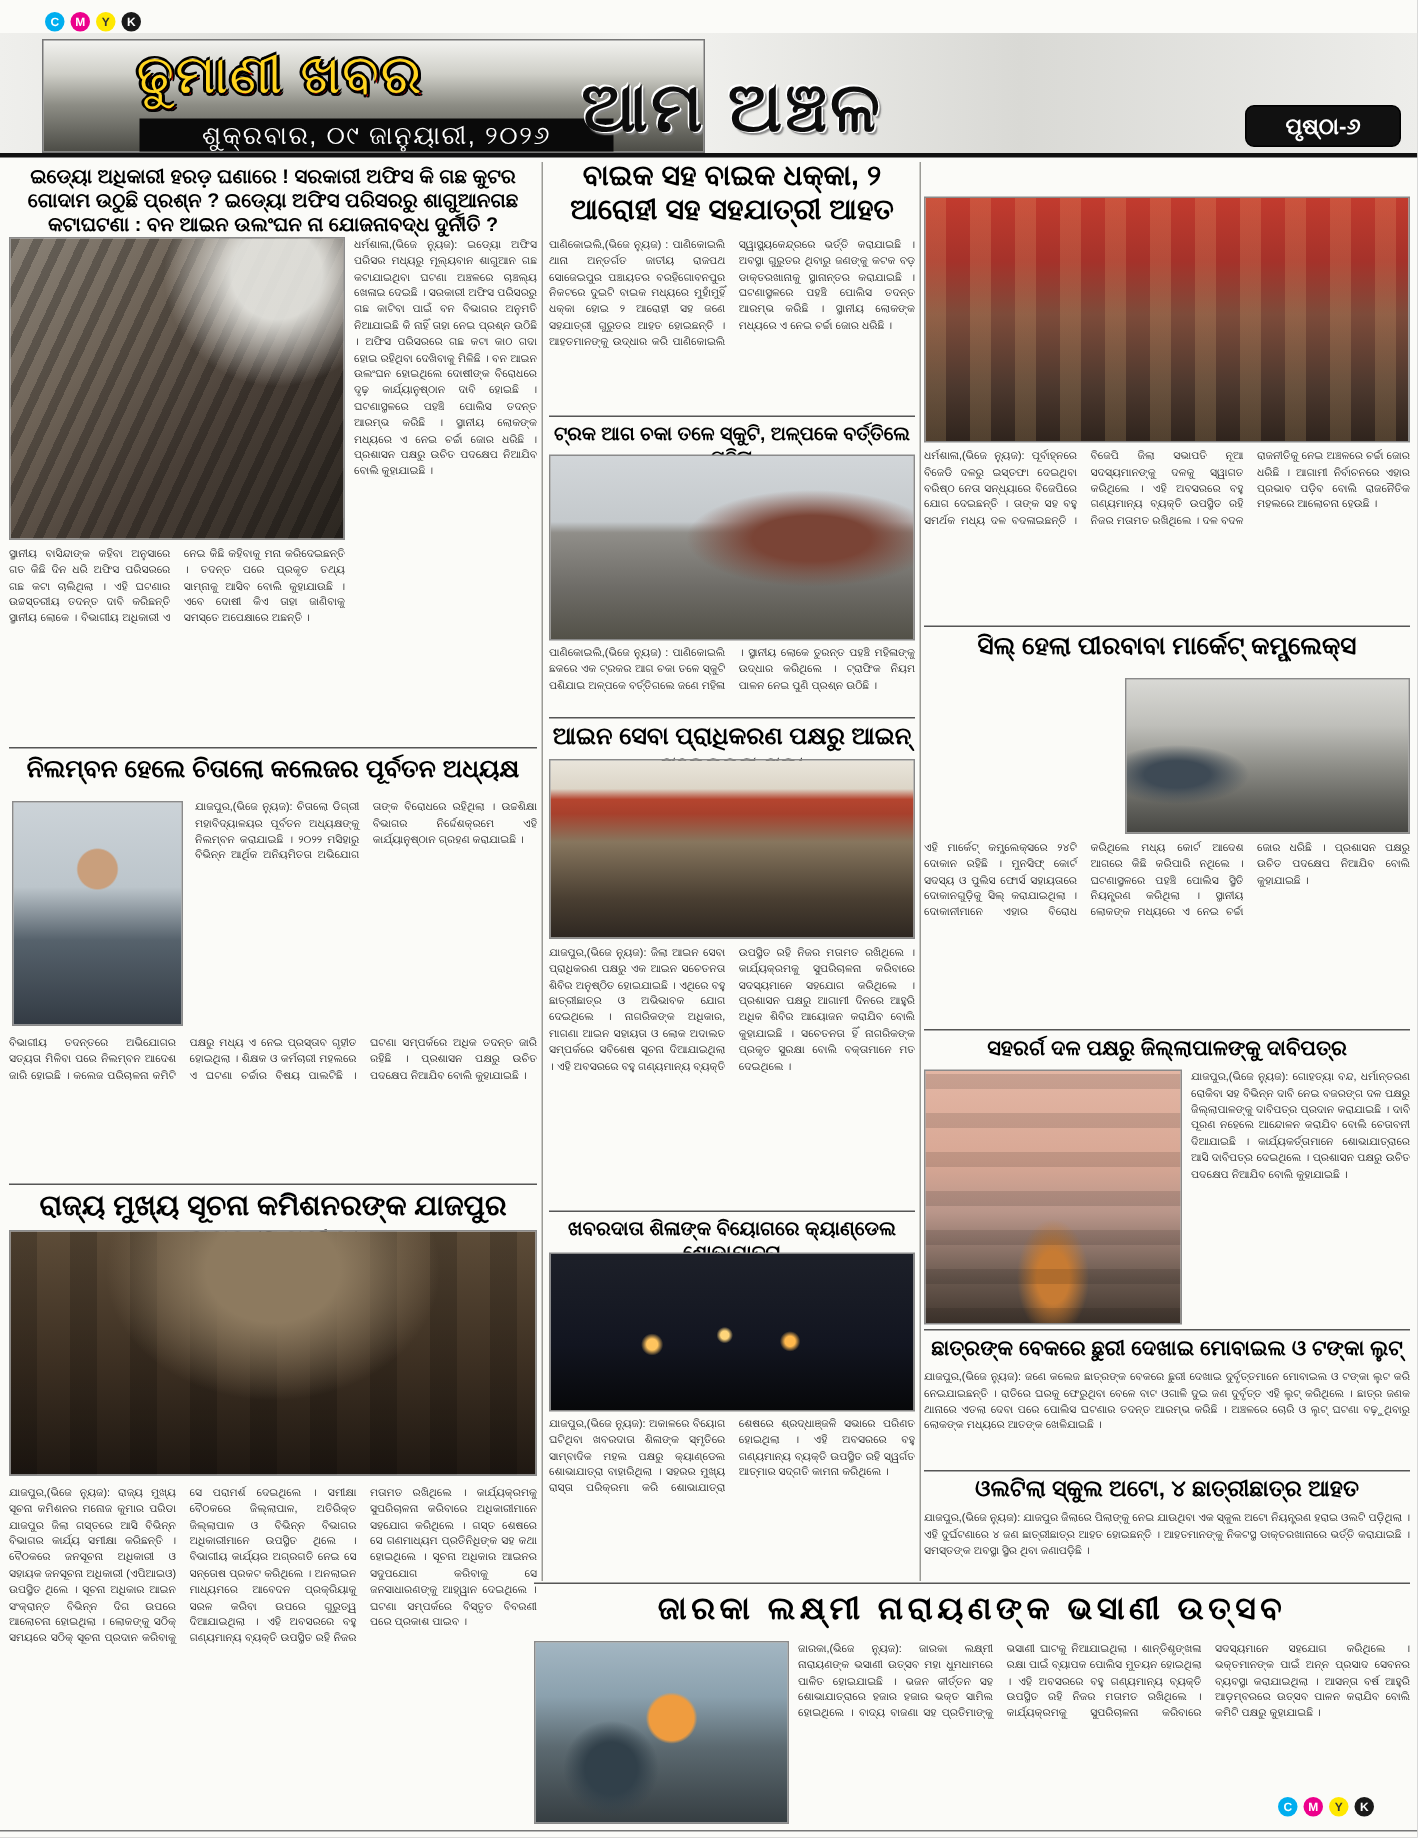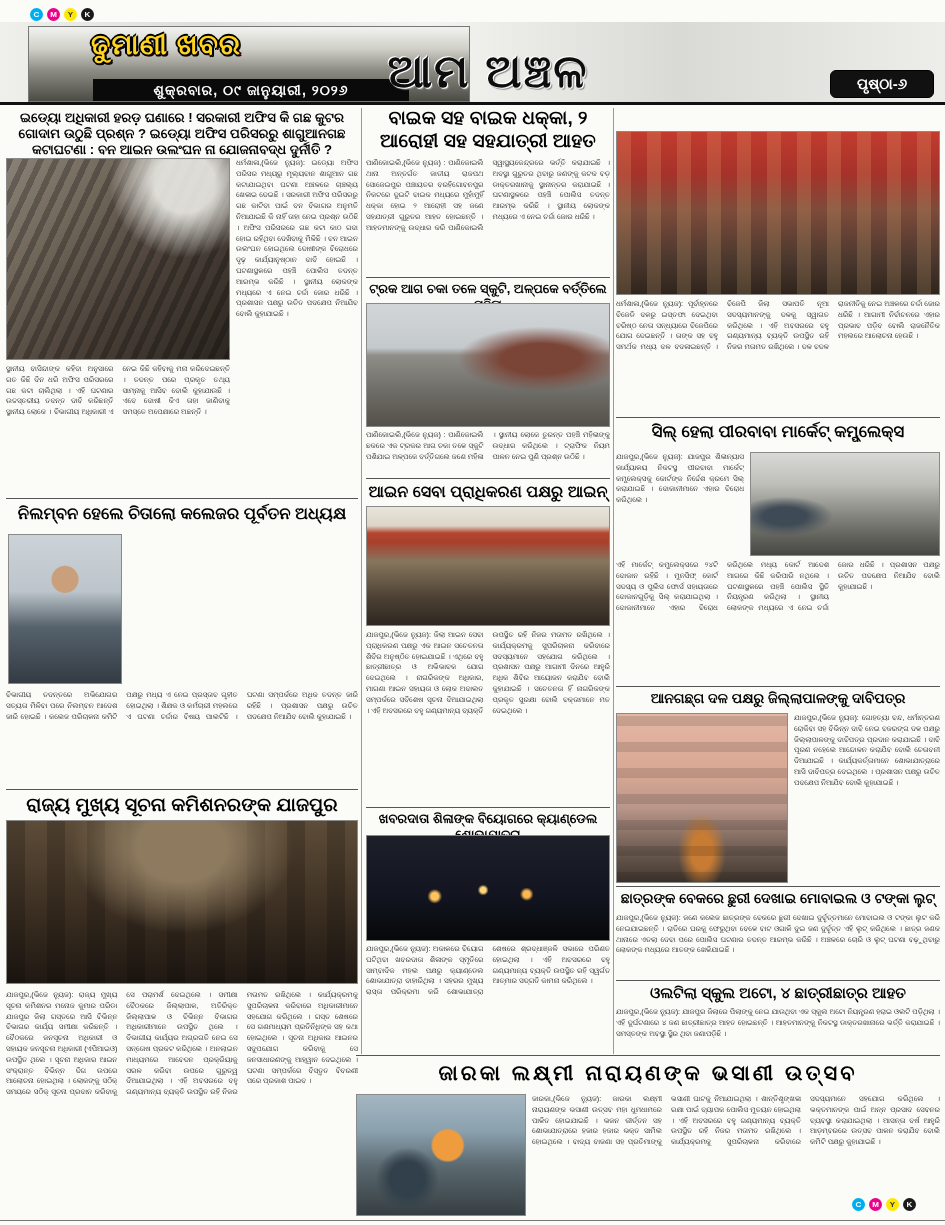--- a/index.html
+++ b/index.html
@@ -3,23 +3,23 @@
 <meta charset="utf-8">
 <style>
   html,body{margin:0;padding:0;background:#bfbfbf;}
   #page{position:relative;width:945px;height:1225px;margin:0 auto;background:#fbfbf8;
         font-family:"Liberation Sans","DejaVu Sans",sans-serif;color:#151515;overflow:hidden;}
   .abs{position:absolute;box-sizing:border-box;}
   
   .mast-band{background:linear-gradient(90deg,#efefec 0%,#dededa 22%,#f4f4f1 45%,#d9d9d5 72%,#ededea 100%);}
   .mast-logo{background:linear-gradient(180deg,#f2f2ef 0%,#cfcfc8 30%,#8d8d85 58%,#4c4c46 100%);
              border:1px solid #777;overflow:hidden;}
-  .logo-text{font-weight:bold;font-size:28px;color:#ffd41e;letter-spacing:1px;
+  .logo-text{font-weight:normal;font-size:36px;color:#ffd41e;letter-spacing:1px;
              text-shadow:-2px 0 #000,2px 0 #000,0 -2px #000,0 2px #000,1px 1px #b00,2px 2px #000;}
-  .date-strip{background:#0a0a0a;color:#fff;font-size:14px;font-weight:bold;
+  .date-strip{background:#0a0a0a;color:#fff;font-size:17px;font-weight:normal;
               display:flex;align-items:center;justify-content:center;letter-spacing:1px;}
   .page-title{font-weight:bold;font-size:46px;text-align:center;color:#0d0d0d;
               text-shadow:1px 1px 0 #fff,-1px -1px 0 #fff,2px 2px 1px #888;letter-spacing:2px;}
   .page-no{background:#111;color:#fff;border-radius:6px;display:flex;align-items:center;
            justify-content:center;font-weight:bold;font-size:15px;border:1px solid #000;}
   .rule{background:#111;}
   .thin{background:#777;}
   
   .marks{display:flex;gap:4px;}
   .dot{width:13px;height:13px;border-radius:50%;display:flex;align-items:center;justify-content:center;
@@ -101,20 +101,21 @@
   <div class="abs vline" style="left:613px;top:108px;height:946px;"></div>
 
   <div class="abs head" style="left:6px;top:110px;width:352px;font-size:13.2px;">ଇଡ୍ୟୋ ଅଧିକାରୀ ହରଡ଼ ଘଣାରେ ! ସରକାରୀ ଅଫିସ କି ଗଛ କୁଟର ଗୋଦାମ ଉଠୁଛି ପ୍ରଶ୍ନ ? ଇଡ୍ୟୋ ଅଫିସ ପରିସରରୁ ଶାଗୁଆନଗଛ କଟାଘଟଣା : ବନ ଆଇନ ଉଲଂଘନ ନା ଯୋଜନାବଦ୍ଧ ଦୁର୍ନୀତି ?</div>
   <div class="abs photo ph-debris" style="left:6px;top:158px;width:224px;height:202px;"></div>
   <div class="abs body-txt" style="left:236px;top:158px;width:122px;height:336px;">ଧର୍ମଶାଳା,(ଭିଜେ ନ୍ୟୁଜ): ଇଡ୍ୟୋ ଅଫିସ ପରିସର ମଧ୍ୟରୁ ମୂଲ୍ୟବାନ ଶାଗୁଆନ ଗଛ କଟାଯାଇଥିବା ଘଟଣା ଅଞ୍ଚଳରେ ଚାଞ୍ଚଲ୍ୟ ଖେଳାଇ ଦେଇଛି । ସରକାରୀ ଅଫିସ ପରିସରରୁ ଗଛ କାଟିବା ପାଇଁ ବନ ବିଭାଗର ଅନୁମତି ନିଆଯାଇଛି କି ନାହିଁ ତାହା ନେଇ ପ୍ରଶ୍ନ ଉଠିଛି । ଅଫିସ ପରିସରରେ ଗଛ କଟା କାଠ ଗଦା ହୋଇ ରହିଥିବା ଦେଖିବାକୁ ମିଳିଛି । ବନ ଆଇନ ଉଲଂଘନ ହୋଇଥିଲେ ଦୋଷୀଙ୍କ ବିରୋଧରେ ଦୃଢ଼ କାର୍ଯ୍ୟାନୁଷ୍ଠାନ ଦାବି ହୋଇଛି । ଘଟଣାସ୍ଥଳରେ ପହଞ୍ଚି ପୋଲିସ ତଦନ୍ତ ଆରମ୍ଭ କରିଛି । ସ୍ଥାନୀୟ ଲୋକଙ୍କ ମଧ୍ୟରେ ଏ ନେଇ ଚର୍ଚ୍ଚା ଜୋର ଧରିଛି । ପ୍ରଶାସନ ପକ୍ଷରୁ ଉଚିତ ପଦକ୍ଷେପ ନିଆଯିବ ବୋଲି କୁହାଯାଇଛି ।</div>
   <div class="abs body-txt cols2" style="left:6px;top:364px;width:224px;height:130px;">ସ୍ଥାନୀୟ ବାସିନ୍ଦାଙ୍କ କହିବା ଅନୁସାରେ ଗତ କିଛି ଦିନ ଧରି ଅଫିସ ପରିସରରେ ଗଛ କଟା ଚାଲିଥିଲା । ଏହି ଘଟଣାର ଉଚ୍ଚସ୍ତରୀୟ ତଦନ୍ତ ଦାବି କରିଛନ୍ତି ସ୍ଥାନୀୟ ଲୋକେ । ବିଭାଗୀୟ ଅଧିକାରୀ ଏ ନେଇ କିଛି କହିବାକୁ ମନା କରିଦେଇଛନ୍ତି । ତଦନ୍ତ ପରେ ପ୍ରକୃତ ତଥ୍ୟ ସାମ୍ନାକୁ ଆସିବ ବୋଲି କୁହାଯାଉଛି । ଏବେ ଦୋଷୀ କିଏ ତାହା ଜାଣିବାକୁ ସମସ୍ତେ ଅପେକ୍ଷାରେ ଅଛନ୍ତି ।</div>
 
   <div class="abs hline" style="left:6px;top:498px;width:352px;"></div>
   <div class="abs head" style="left:6px;top:503px;width:352px;font-size:16.5px;">ନିଲମ୍ବନ ହେଲେ ଚିତାଲୋ କଲେଜର ପୂର୍ବତନ ଅଧ୍ୟକ୍ଷ</div>
   <div class="abs photo ph-portrait" style="left:8px;top:534px;width:114px;height:150px;"></div>
+  <div class="abs body-txt cols2" style="left:130px;top:533px;width:228px;height:153px;">ଯାଜପୁର,(ଭିଜେ ନ୍ୟୁଜ): ଚିତାଲୋ ଡିଗ୍ରୀ ମହାବିଦ୍ୟାଳୟର ପୂର୍ବତନ ଅଧ୍ୟକ୍ଷଙ୍କୁ ନିଲମ୍ବନ କରାଯାଇଛି । ୨୦୨୨ ମସିହାରୁ ବିଭିନ୍ନ ଆର୍ଥିକ ଅନିୟମିତତା ଅଭିଯୋଗ ତାଙ୍କ ବିରୋଧରେ ରହିଥିଲା । ଉଚ୍ଚଶିକ୍ଷା ବିଭାଗର ନିର୍ଦ୍ଦେଶକ୍ରମେ ଏହି କାର୍ଯ୍ୟାନୁଷ୍ଠାନ ଗ୍ରହଣ କରାଯାଇଛି ।</div>
   <div class="abs body-txt cols3" style="left:6px;top:690px;width:352px;height:96px;">ବିଭାଗୀୟ ତଦନ୍ତରେ ଅଭିଯୋଗର ସତ୍ୟତା ମିଳିବା ପରେ ନିଲମ୍ବନ ଆଦେଶ ଜାରି ହୋଇଛି । କଲେଜ ପରିଚାଳନା କମିଟି ପକ୍ଷରୁ ମଧ୍ୟ ଏ ନେଇ ପ୍ରସ୍ତାବ ଗୃହୀତ ହୋଇଥିଲା । ଶିକ୍ଷକ ଓ କର୍ମଚାରୀ ମହଲରେ ଏ ଘଟଣା ଚର୍ଚ୍ଚାର ବିଷୟ ପାଲଟିଛି । ଘଟଣା ସମ୍ପର୍କରେ ଅଧିକ ତଦନ୍ତ ଜାରି ରହିଛି । ପ୍ରଶାସନ ପକ୍ଷରୁ ଉଚିତ ପଦକ୍ଷେପ ନିଆଯିବ ବୋଲି କୁହାଯାଇଛି ।</div>
 
   <div class="abs hline" style="left:6px;top:789px;width:352px;"></div>
   <div class="abs head" style="left:6px;top:793px;width:352px;font-size:19px;text-align:center;">ରାଜ୍ୟ ମୁଖ୍ୟ ସୂଚନା କମିଶନରଙ୍କ ଯାଜପୁର ଗସ୍ତ ଓ ସମୀକ୍ଷା</div>
   <div class="abs photo ph-meetroom" style="left:6px;top:820px;width:352px;height:164px;"></div>
   <div class="abs body-txt cols3" style="left:6px;top:990px;width:352px;height:224px;">ଯାଜପୁର,(ଭିଜେ ନ୍ୟୁଜ): ରାଜ୍ୟ ମୁଖ୍ୟ ସୂଚନା କମିଶନର ମନୋଜ କୁମାର ପରିଡା ଯାଜପୁର ଜିଲା ଗସ୍ତରେ ଆସି ବିଭିନ୍ନ ବିଭାଗର କାର୍ଯ୍ୟ ସମୀକ୍ଷା କରିଛନ୍ତି । ବୈଠକରେ ଜନସୂଚନା ଅଧିକାରୀ ଓ ସହାୟକ ଜନସୂଚନା ଅଧିକାରୀ (ଏପିଆଇଓ) ଉପସ୍ଥିତ ଥିଲେ । ସୂଚନା ଅଧିକାର ଆଇନ ସଂକ୍ରାନ୍ତ ବିଭିନ୍ନ ଦିଗ ଉପରେ ଆଲୋଚନା ହୋଇଥିଲା । ଲୋକଙ୍କୁ ସଠିକ୍ ସମୟରେ ସଠିକ୍ ସୂଚନା ପ୍ରଦାନ କରିବାକୁ ସେ ପରାମର୍ଶ ଦେଇଥିଲେ । ସମୀକ୍ଷା ବୈଠକରେ ଜିଲ୍ଲାପାଳ, ଅତିରିକ୍ତ ଜିଲ୍ଲାପାଳ ଓ ବିଭିନ୍ନ ବିଭାଗର ଅଧିକାରୀମାନେ ଉପସ୍ଥିତ ଥିଲେ । ବିଭାଗୀୟ କାର୍ଯ୍ୟର ଅଗ୍ରଗତି ନେଇ ସେ ସନ୍ତୋଷ ପ୍ରକଟ କରିଥିଲେ । ଅନଲାଇନ ମାଧ୍ୟମରେ ଆବେଦନ ପ୍ରକ୍ରିୟାକୁ ସରଳ କରିବା ଉପରେ ଗୁରୁତ୍ୱ ଦିଆଯାଇଥିଲା । ଏହି ଅବସରରେ ବହୁ ଗଣ୍ୟମାନ୍ୟ ବ୍ୟକ୍ତି ଉପସ୍ଥିତ ରହି ନିଜର ମତାମତ ରଖିଥିଲେ । କାର୍ଯ୍ୟକ୍ରମକୁ ସୁପରିଚାଳନା କରିବାରେ ଅଧିକାରୀମାନେ ସହଯୋଗ କରିଥିଲେ । ଗସ୍ତ ଶେଷରେ ସେ ଗଣମାଧ୍ୟମ ପ୍ରତିନିଧିଙ୍କ ସହ କଥା ହୋଇଥିଲେ । ସୂଚନା ଅଧିକାର ଆଇନର ସଦୁପଯୋଗ କରିବାକୁ ସେ ଜନସାଧାରଣଙ୍କୁ ଆହ୍ୱାନ ଦେଇଥିଲେ । ଘଟଣା ସମ୍ପର୍କରେ ବିସ୍ତୃତ ବିବରଣୀ ପରେ ପ୍ରକାଶ ପାଇବ ।</div>
 
   <div class="abs head" style="left:366px;top:106px;width:244px;font-size:19px;">ବାଇକ ସହ ବାଇକ ଧକ୍କା, ୨ ଆରୋହୀ ସହ ସହଯାତ୍ରୀ ଆହତ</div>
   <div class="abs body-txt cols2" style="left:366px;top:158px;width:244px;height:116px;">ପାଣିକୋଇଲି,(ଭିଜେ ନ୍ୟୁଜ) : ପାଣିକୋଇଲି ଥାନା ଅନ୍ତର୍ଗତ ଜାତୀୟ ରାଜପଥ ସୋଜେଇପୁର ପଞ୍ଚାୟତର ବରହିଗୋବନପୁର ନିକଟରେ ଦୁଇଟି ବାଇକ ମଧ୍ୟରେ ମୁହାଁମୁହିଁ ଧକ୍କା ହୋଇ ୨ ଆରୋହୀ ସହ ଜଣେ ସହଯାତ୍ରୀ ଗୁରୁତର ଆହତ ହୋଇଛନ୍ତି । ଆହତମାନଙ୍କୁ ଉଦ୍ଧାର କରି ପାଣିକୋଇଲି ସ୍ୱାସ୍ଥ୍ୟକେନ୍ଦ୍ରରେ ଭର୍ତ୍ତି କରାଯାଇଛି । ଅବସ୍ଥା ଗୁରୁତର ଥିବାରୁ ଜଣଙ୍କୁ କଟକ ବଡ଼ ଡାକ୍ତରଖାନାକୁ ସ୍ଥାନାନ୍ତର କରାଯାଇଛି । ଘଟଣାସ୍ଥଳରେ ପହଞ୍ଚି ପୋଲିସ ତଦନ୍ତ ଆରମ୍ଭ କରିଛି । ସ୍ଥାନୀୟ ଲୋକଙ୍କ ମଧ୍ୟରେ ଏ ନେଇ ଚର୍ଚ୍ଚା ଜୋର ଧରିଛି ।</div>
 
@@ -131,26 +132,25 @@
   <div class="abs hline" style="left:366px;top:807px;width:244px;"></div>
   <div class="abs head" style="left:366px;top:811px;width:244px;font-size:13px;">ଖବରଦାତା ଶିଳାଙ୍କ ବିୟୋଗରେ କ୍ୟାଣ୍ଡେଲ ଶୋଭାଯାତ୍ରା</div>
   <div class="abs photo ph-candle" style="left:366px;top:835px;width:244px;height:106px;"></div>
   <div class="abs body-txt cols2" style="left:366px;top:944px;width:244px;height:108px;">ଯାଜପୁର,(ଭିଜେ ନ୍ୟୁଜ): ଅକାଳରେ ବିୟୋଗ ଘଟିଥିବା ଖବରଦାତା ଶିଳାଙ୍କ ସ୍ମୃତିରେ ସାମ୍ବାଦିକ ମହଲ ପକ୍ଷରୁ କ୍ୟାଣ୍ଡେଲ ଶୋଭାଯାତ୍ରା ବାହାରିଥିଲା । ସହରର ମୁଖ୍ୟ ରାସ୍ତା ପରିକ୍ରମା କରି ଶୋଭାଯାତ୍ରା ଶେଷରେ ଶ୍ରଦ୍ଧାଞ୍ଜଳି ସଭାରେ ପରିଣତ ହୋଇଥିଲା । ଏହି ଅବସରରେ ବହୁ ଗଣ୍ୟମାନ୍ୟ ବ୍ୟକ୍ତି ଉପସ୍ଥିତ ରହି ସ୍ୱର୍ଗତ ଆତ୍ମାର ସଦ୍‌ଗତି କାମନା କରିଥିଲେ ।</div>
 
   <div class="abs photo ph-festive" style="left:616px;top:131px;width:324px;height:164px;"></div>
   <div class="abs body-txt cols3" style="left:616px;top:299px;width:324px;height:114px;">ଧର୍ମଶାଳା,(ଭିଜେ ନ୍ୟୁଜ): ପୂର୍ବାହ୍ନରେ ବିଜେଡି ଦଳରୁ ଇସ୍ତଫା ଦେଇଥିବା ବରିଷ୍ଠ ନେତା ସନ୍ଧ୍ୟାରେ ବିଜେପିରେ ଯୋଗ ଦେଇଛନ୍ତି । ତାଙ୍କ ସହ ବହୁ ସମର୍ଥକ ମଧ୍ୟ ଦଳ ବଦଳାଇଛନ୍ତି । ବିଜେପି ଜିଲା ସଭାପତି ନୂଆ ସଦସ୍ୟମାନଙ୍କୁ ଦଳକୁ ସ୍ୱାଗତ କରିଥିଲେ । ଏହି ଅବସରରେ ବହୁ ଗଣ୍ୟମାନ୍ୟ ବ୍ୟକ୍ତି ଉପସ୍ଥିତ ରହି ନିଜର ମତାମତ ରଖିଥିଲେ । ଦଳ ବଦଳ ରାଜନୀତିକୁ ନେଇ ଅଞ୍ଚଳରେ ଚର୍ଚ୍ଚା ଜୋର ଧରିଛି । ଆଗାମୀ ନିର୍ବାଚନରେ ଏହାର ପ୍ରଭାବ ପଡ଼ିବ ବୋଲି ରାଜନୈତିକ ମହଲରେ ଆଲୋଚନା ହେଉଛି ।</div>
 
   <div class="abs hline" style="left:616px;top:417px;width:324px;"></div>
   <div class="abs head" style="left:616px;top:421px;width:324px;font-size:16.5px;">ସିଲ୍ ହେଲା ପୀରବାବା ମାର୍କେଟ୍ କମ୍ପ୍ଲେକ୍ସ</div>
-  <div class="abs body-txt" style="left:616px;top:452px;width:128px;height:104px;">ଯାଜପୁର,(ଭିଜେ ନ୍ୟୁଜ): ଯାଜପୁର ଶିଳାନ୍ୟାସ କାର୍ଯ୍ୟାଳୟ ନିକଟସ୍ଥ ପୀରବାବା ମାର୍କେଟ୍ କମ୍ପ୍ଲେକ୍ସକୁ କୋର୍ଟଙ୍କ ନିର୍ଦ୍ଦେଶ କ୍ରମେ ସିଲ୍ କରାଯାଇଛି । ଦୋକାନୀମାନେ ଏହାର ବିରୋଧ କରିଥିଲେ ।</div>
   <div class="abs photo ph-street" style="left:750px;top:452px;width:190px;height:104px;"></div>
   <div class="abs body-txt cols3" style="left:616px;top:560px;width:324px;height:122px;">ଏହି ମାର୍କେଟ୍ କମ୍ପ୍ଲେକ୍ସରେ ୨୪ଟି ଦୋକାନ ରହିଛି । ମୁନସିଫ୍ କୋର୍ଟ ସଦସ୍ୟ ଓ ପୁଲିସ ଫୋର୍ସ ସହାୟତାରେ ଦୋକାନଗୁଡ଼ିକୁ ସିଲ୍ କରାଯାଇଥିଲା । ଦୋକାନୀମାନେ ଏହାର ବିରୋଧ କରିଥିଲେ ମଧ୍ୟ କୋର୍ଟ ଆଦେଶ ଆଗରେ କିଛି କରିପାରି ନଥିଲେ । ଘଟଣାସ୍ଥଳରେ ପହଞ୍ଚି ପୋଲିସ ସ୍ଥିତି ନିୟନ୍ତ୍ରଣ କରିଥିଲା । ସ୍ଥାନୀୟ ଲୋକଙ୍କ ମଧ୍ୟରେ ଏ ନେଇ ଚର୍ଚ୍ଚା ଜୋର ଧରିଛି । ପ୍ରଶାସନ ପକ୍ଷରୁ ଉଚିତ ପଦକ୍ଷେପ ନିଆଯିବ ବୋଲି କୁହାଯାଇଛି ।</div>
 
   <div class="abs hline" style="left:616px;top:686px;width:324px;"></div>
-  <div class="abs head" style="left:616px;top:690px;width:324px;font-size:14px;">ଆନଗଛ୍ଗ ଦଳ ପକ୍ଷରୁ ଜିଲ୍ଲାପାଳଙ୍କୁ ଦାବିପତ୍ର</div>
+  <div class="abs head" style="left:616px;top:690px;width:324px;font-size:14px;">ସହରର୍ଗ ଦଳ ପକ୍ଷରୁ ଜିଲ୍ଲାପାଳଙ୍କୁ ଦାବିପତ୍ର</div>
   <div class="abs photo ph-building" style="left:616px;top:713px;width:172px;height:170px;"></div>
   <div class="abs body-txt" style="left:794px;top:713px;width:146px;height:170px;">ଯାଜପୁର,(ଭିଜେ ନ୍ୟୁଜ): ଗୋହତ୍ୟା ବନ୍ଦ, ଧର୍ମାନ୍ତରଣ ରୋକିବା ସହ ବିଭିନ୍ନ ଦାବି ନେଇ ବଜରଙ୍ଗ ଦଳ ପକ୍ଷରୁ ଜିଲ୍ଲାପାଳଙ୍କୁ ଦାବିପତ୍ର ପ୍ରଦାନ କରାଯାଇଛି । ଦାବି ପୂରଣ ନହେଲେ ଆନ୍ଦୋଳନ କରାଯିବ ବୋଲି ଚେତାବନୀ ଦିଆଯାଇଛି । କାର୍ଯ୍ୟକର୍ତ୍ତାମାନେ ଶୋଭାଯାତ୍ରାରେ ଆସି ଦାବିପତ୍ର ଦେଇଥିଲେ । ପ୍ରଶାସନ ପକ୍ଷରୁ ଉଚିତ ପଦକ୍ଷେପ ନିଆଯିବ ବୋଲି କୁହାଯାଇଛି ।</div>
 
   <div class="abs hline" style="left:616px;top:886px;width:324px;"></div>
   <div class="abs body-txt" style="left:616px;top:913px;width:324px;height:64px;">ଯାଜପୁର,(ଭିଜେ ନ୍ୟୁଜ): ଜଣେ କଲେଜ ଛାତ୍ରଙ୍କ ବେକରେ ଛୁରୀ ଦେଖାଇ ଦୁର୍ବୃତ୍ତମାନେ ମୋବାଇଲ ଓ ଟଙ୍କା ଲୁଟ କରି ନେଇଯାଇଛନ୍ତି । ରାତିରେ ଘରକୁ ଫେରୁଥିବା ବେଳେ ବାଟ ଓଗାଳି ଦୁଇ ଜଣ ଦୁର୍ବୃତ୍ତ ଏହି ଲୁଟ୍ କରିଥିଲେ । ଛାତ୍ର ଜଣକ ଥାନାରେ ଏତଲା ଦେବା ପରେ ପୋଲିସ ଘଟଣାର ତଦନ୍ତ ଆରମ୍ଭ କରିଛି । ଅଞ୍ଚଳରେ ଚୋରି ଓ ଲୁଟ୍ ଘଟଣା ବଢ଼ୁଥିବାରୁ ଲୋକଙ୍କ ମଧ୍ୟରେ ଆତଙ୍କ ଖେଳିଯାଇଛି ।</div>
   <div class="abs head" style="left:616px;top:890px;width:324px;font-size:14px;">ଛାତ୍ରଙ୍କ ବେକରେ ଛୁରୀ ଦେଖାଇ ମୋବାଇଲ ଓ ଟଙ୍କା ଲୁଟ୍</div>
 
   <div class="abs hline" style="left:616px;top:980px;width:324px;"></div>
   <div class="abs head" style="left:616px;top:984px;width:324px;font-size:15px;">ଓଲଟିଲା ସ୍କୁଲ ଅଟୋ, ୪ ଛାତ୍ରୀଛାତ୍ର ଆହତ</div>
   <div class="abs body-txt" style="left:616px;top:1007px;width:324px;height:46px;">ଯାଜପୁର,(ଭିଜେ ନ୍ୟୁଜ): ଯାଜପୁର ଜିଲାରେ ପିଲାଙ୍କୁ ନେଇ ଯାଉଥିବା ଏକ ସ୍କୁଲ ଅଟୋ ନିୟନ୍ତ୍ରଣ ହରାଇ ଓଲଟି ପଡ଼ିଥିଲା । ଏହି ଦୁର୍ଘଟଣାରେ ୪ ଜଣ ଛାତ୍ରୀଛାତ୍ର ଆହତ ହୋଇଛନ୍ତି । ଆହତମାନଙ୍କୁ ନିକଟସ୍ଥ ଡାକ୍ତରଖାନାରେ ଭର୍ତ୍ତି କରାଯାଇଛି । ସମସ୍ତଙ୍କ ଅବସ୍ଥା ସ୍ଥିର ଥିବା ଜଣାପଡ଼ିଛି ।</div>

